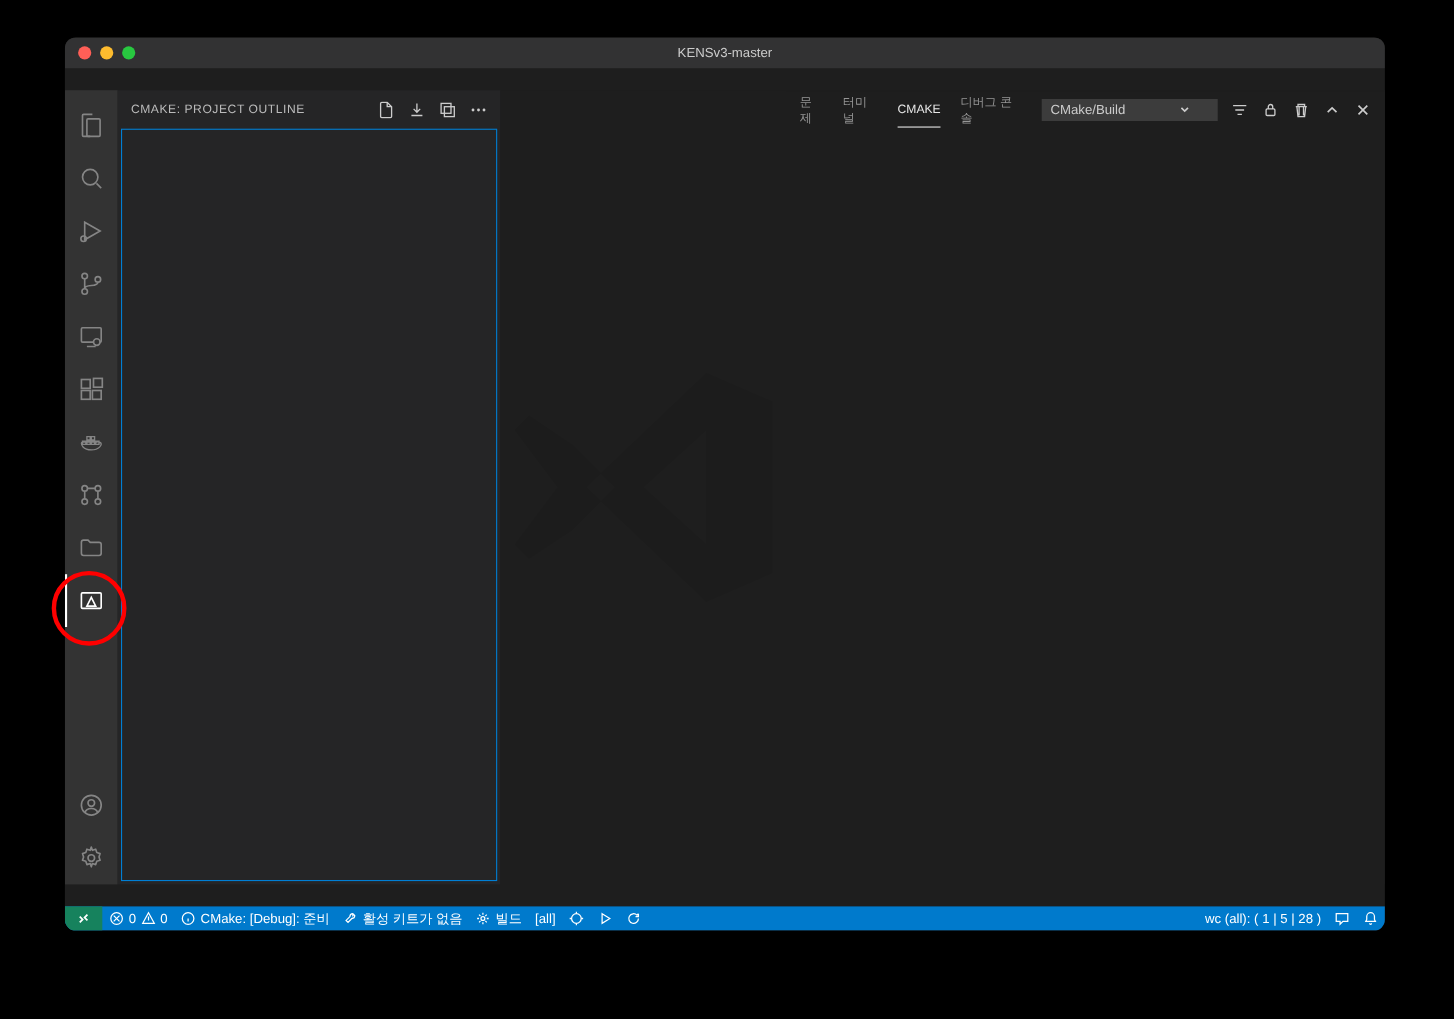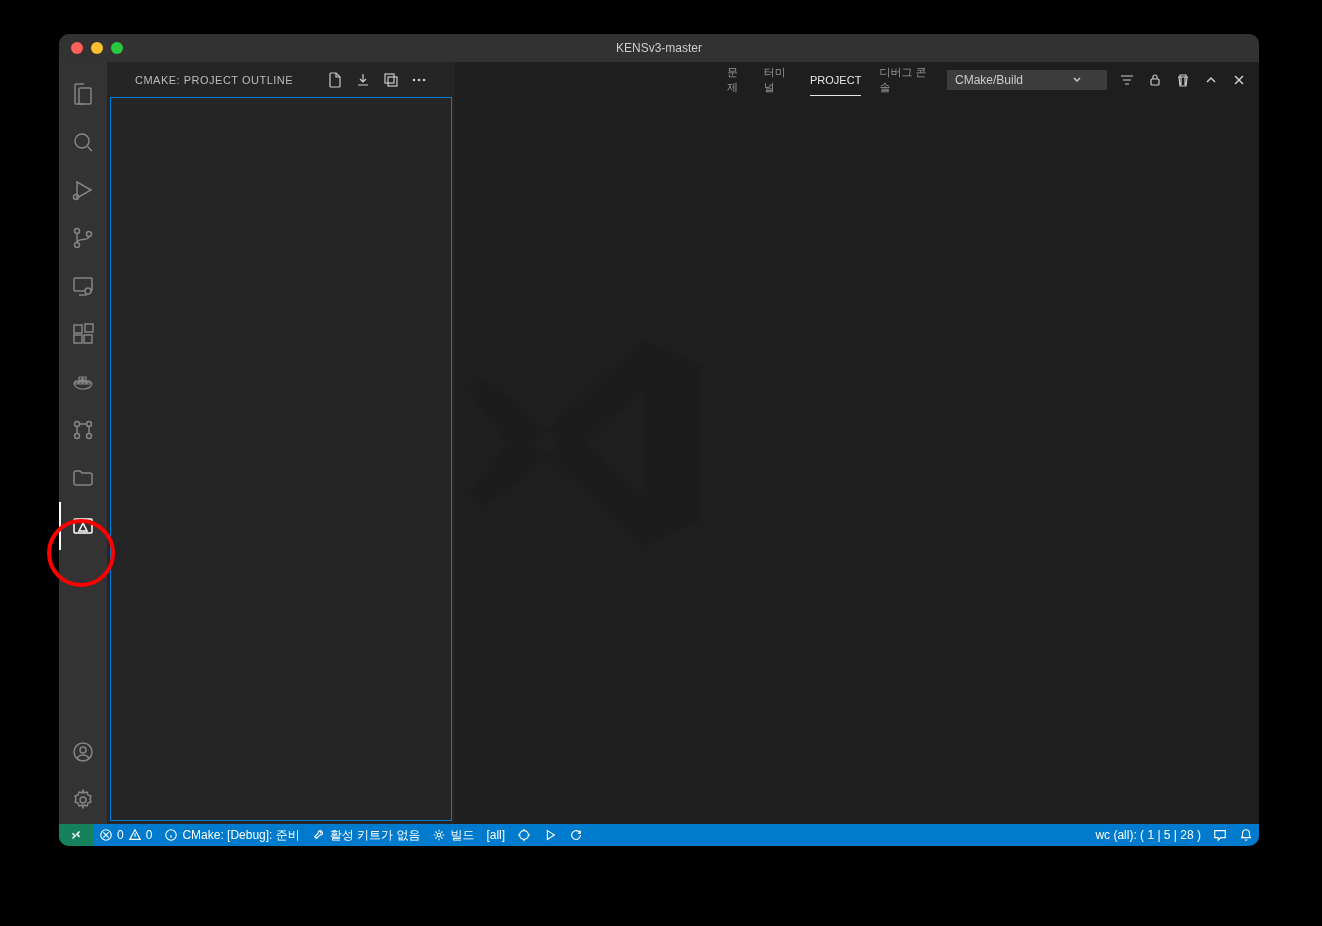--- a/index.html
+++ b/index.html
@@ -18,20 +18,21 @@
       left: 59px;
       top: 34px;
       width: 1200px;
       height: 812px;
       background: #1e1e1e;
       border-radius: 10px;
       overflow: hidden;
       display: flex;
       flex-direction: column;
       box-shadow: 0 0 0 1px #000;
+      gap: 20px;
     }
     .titlebar {
       height: 28px;
       background: #323233;
       display: flex;
       align-items: center;
       position: relative;
       flex-shrink: 0;
     }
     .traffic-lights {
@@ -95,21 +96,21 @@
       width: 348px;
       background: #252526;
       display: flex;
       flex-direction: column;
       flex-shrink: 0;
     }
     .sidebar-header {
       height: 35px;
       display: flex;
       align-items: center;
-      padding: 0 28px;
+      padding: 0 12px;
       color: #bbb;
       font-size: 11px;
       font-weight: 400;
       letter-spacing: 0.5px;
     }
     .sidebar-header-title { flex: 1; }
     .sidebar-actions {
       display: flex;
       gap: 12px;
       color: #ccc;
@@ -373,21 +374,21 @@
       <div class="editor-area">
         <svg class="vscode-logo" viewBox="0 0 100 100" fill="#000">
             <path d="M 72 10 L 95 20 L 95 80 L 72 90 L 30 50 Z M 72 30 L 50 50 L 72 70 Z M 25 35 L 10 25 L 5 30 L 20 50 L 5 70 L 10 75 L 25 65 L 40 50 Z"></path>
           </svg>
       </div>
 
       <div class="panel">
         <div class="panel-tabs">
           <div class="panel-tab">문제</div>
           <div class="panel-tab">터미널</div>
-          <div class="panel-tab active">PROJECT</div>
+          <div class="panel-tab active">CMAKE</div>
           <div class="panel-tab">디버그 콘솔</div>
           <div class="panel-right">
             <div class="panel-select">
               <span>CMake/Build</span>
               <svg width="12" height="12" viewBox="0 0 12 12" fill="none" stroke="currentColor" stroke-width="1.5">
                   <path d="M3 5l3 3 3-3"></path>
                 </svg>
             </div>
             <span class="panel-icon">
                 <svg width="16" height="16" viewBox="0 0 16 16" fill="none" stroke="currentColor" stroke-width="1.2">

